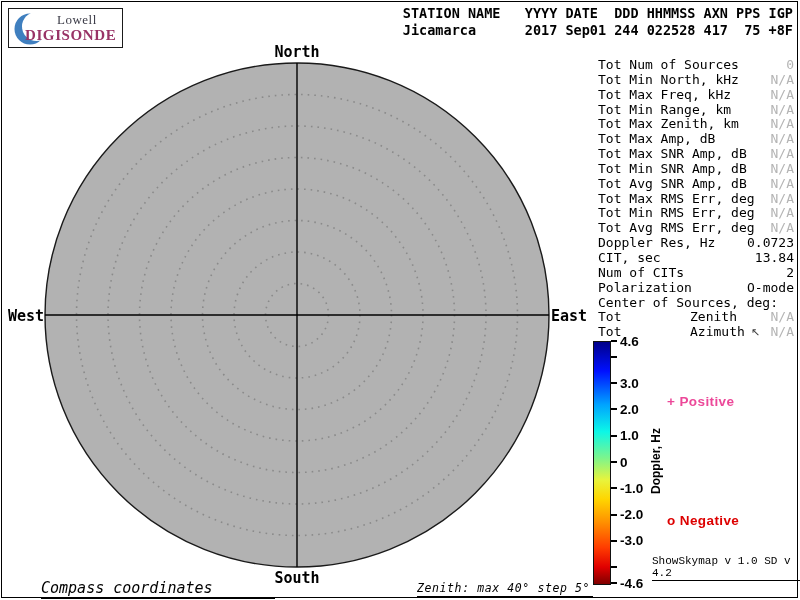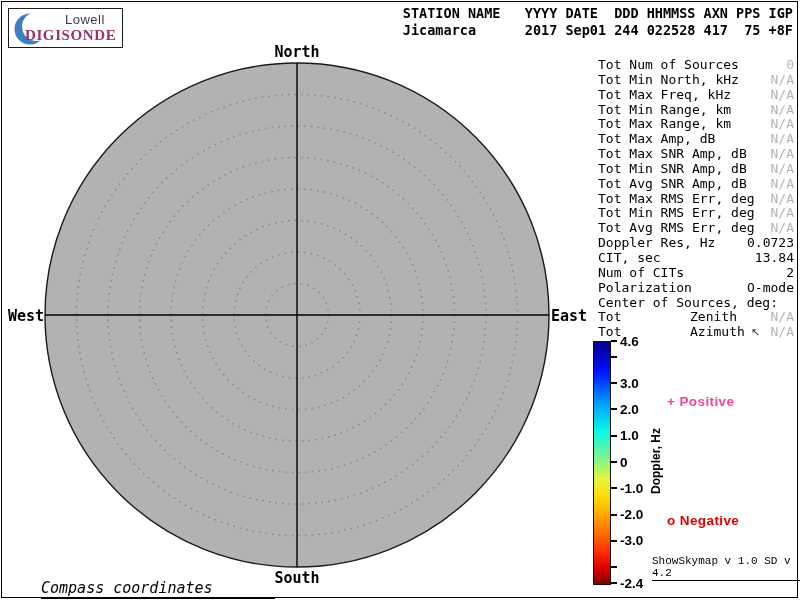--- a/index.html
+++ b/index.html
@@ -3,21 +3,21 @@
 <meta charset="utf-8">
 <style>
   html,body{margin:0;padding:0;background:#fff;}
   .page{position:relative;width:800px;height:600px;background:#fff;overflow:hidden;
         font-family:"DejaVu Sans Mono",monospace;color:#000;}
   .frame{position:absolute;left:1px;top:1px;right:2px;bottom:2px;border:1px solid #000;pointer-events:none;}
 
   
   .logo-box{position:absolute;left:8px;top:8px;width:113px;height:38px;border:1px solid #1a1a1a;background:#fff;}
   .logo-crescent{position:absolute;left:2px;top:1px;}
-  .logo-lowell{position:absolute;left:56px;top:3px;font-family:Liberation Sans, sans-serif;
+  .logo-lowell{position:absolute;left:48px;top:3px;font-family:Liberation Serif, serif;
                font-size:13px;color:#3a3a46;letter-spacing:.5px;}
   .logo-digisonde{position:absolute;left:16px;top:18px;font-family:"Liberation Serif",serif;
                   font-weight:bold;font-size:15px;color:#993366;letter-spacing:.6px;}
 
   
   .header{position:absolute;right:7px;top:5px;text-align:right;}
   .hrow{white-space:pre;font-weight:bold;font-size:13.5px;line-height:16.5px;}
 
   
   .plot{position:absolute;left:0;top:0;}
@@ -113,21 +113,21 @@
       </div>
       <div class="irow">
         <span class="ilbl">Tot Max Freq, kHz</span>
         <span class="ival dim">N/A</span>
       </div>
       <div class="irow">
         <span class="ilbl">Tot Min Range, km</span>
         <span class="ival dim">N/A</span>
       </div>
       <div class="irow">
-        <span class="ilbl">Tot Max Range, km</span>
+        <span class="ilbl">Tot Max Zenith, km</span>
         <span class="ival dim">N/A</span>
       </div>
       <div class="irow">
         <span class="ilbl">Tot Max Amp, dB</span>
         <span class="ival dim">N/A</span>
       </div>
       <div class="irow">
         <span class="ilbl">Tot Max SNR Amp, dB</span>
         <span class="ival dim">N/A</span>
       </div>
@@ -196,26 +196,29 @@
       <div class="cb-tick" style="top: 461px;"></div>
       <div class="cb-label" style="top: 454.5px;">0</div>
       <div class="cb-tick" style="top: 487.304px;"></div>
       <div class="cb-label" style="top: 480.804px;">-1.0</div>
       <div class="cb-tick" style="top: 513.609px;"></div>
       <div class="cb-label" style="top: 507.109px;">-2.0</div>
       <div class="cb-tick" style="top: 539.913px;"></div>
       <div class="cb-label" style="top: 533.413px;">-3.0</div>
       <div class="cb-tick" style="top: 566.217px;"></div>
       <div class="cb-tick" style="top: 582px;"></div>
-      <div class="cb-label" style="top: 575.5px;">-2.4</div>
+      <div class="cb-label" style="top: 575.5px;">-4.6</div>
     </div>
   <div class="cb-axis-label">Doppler, Hz</div>
 
   <div class="legend legend-pos" style="color: #ec4899;">+ Positive</div>
   <div class="legend legend-neg" style="color: rgb(221, 0, 0);">o Negative</div>
 
   <div class="foot foot-left">
     <span>Compass coordinates</span>
   </div>
+  <div class="foot foot-center">
+    <span>Zenith: max 40°  step 5°</span>
+  </div>
   <div class="foot foot-right">
     <span>ShowSkymap v 1.0  SD v 4.2</span>
   </div>
 </div>
 
 </body></html>

